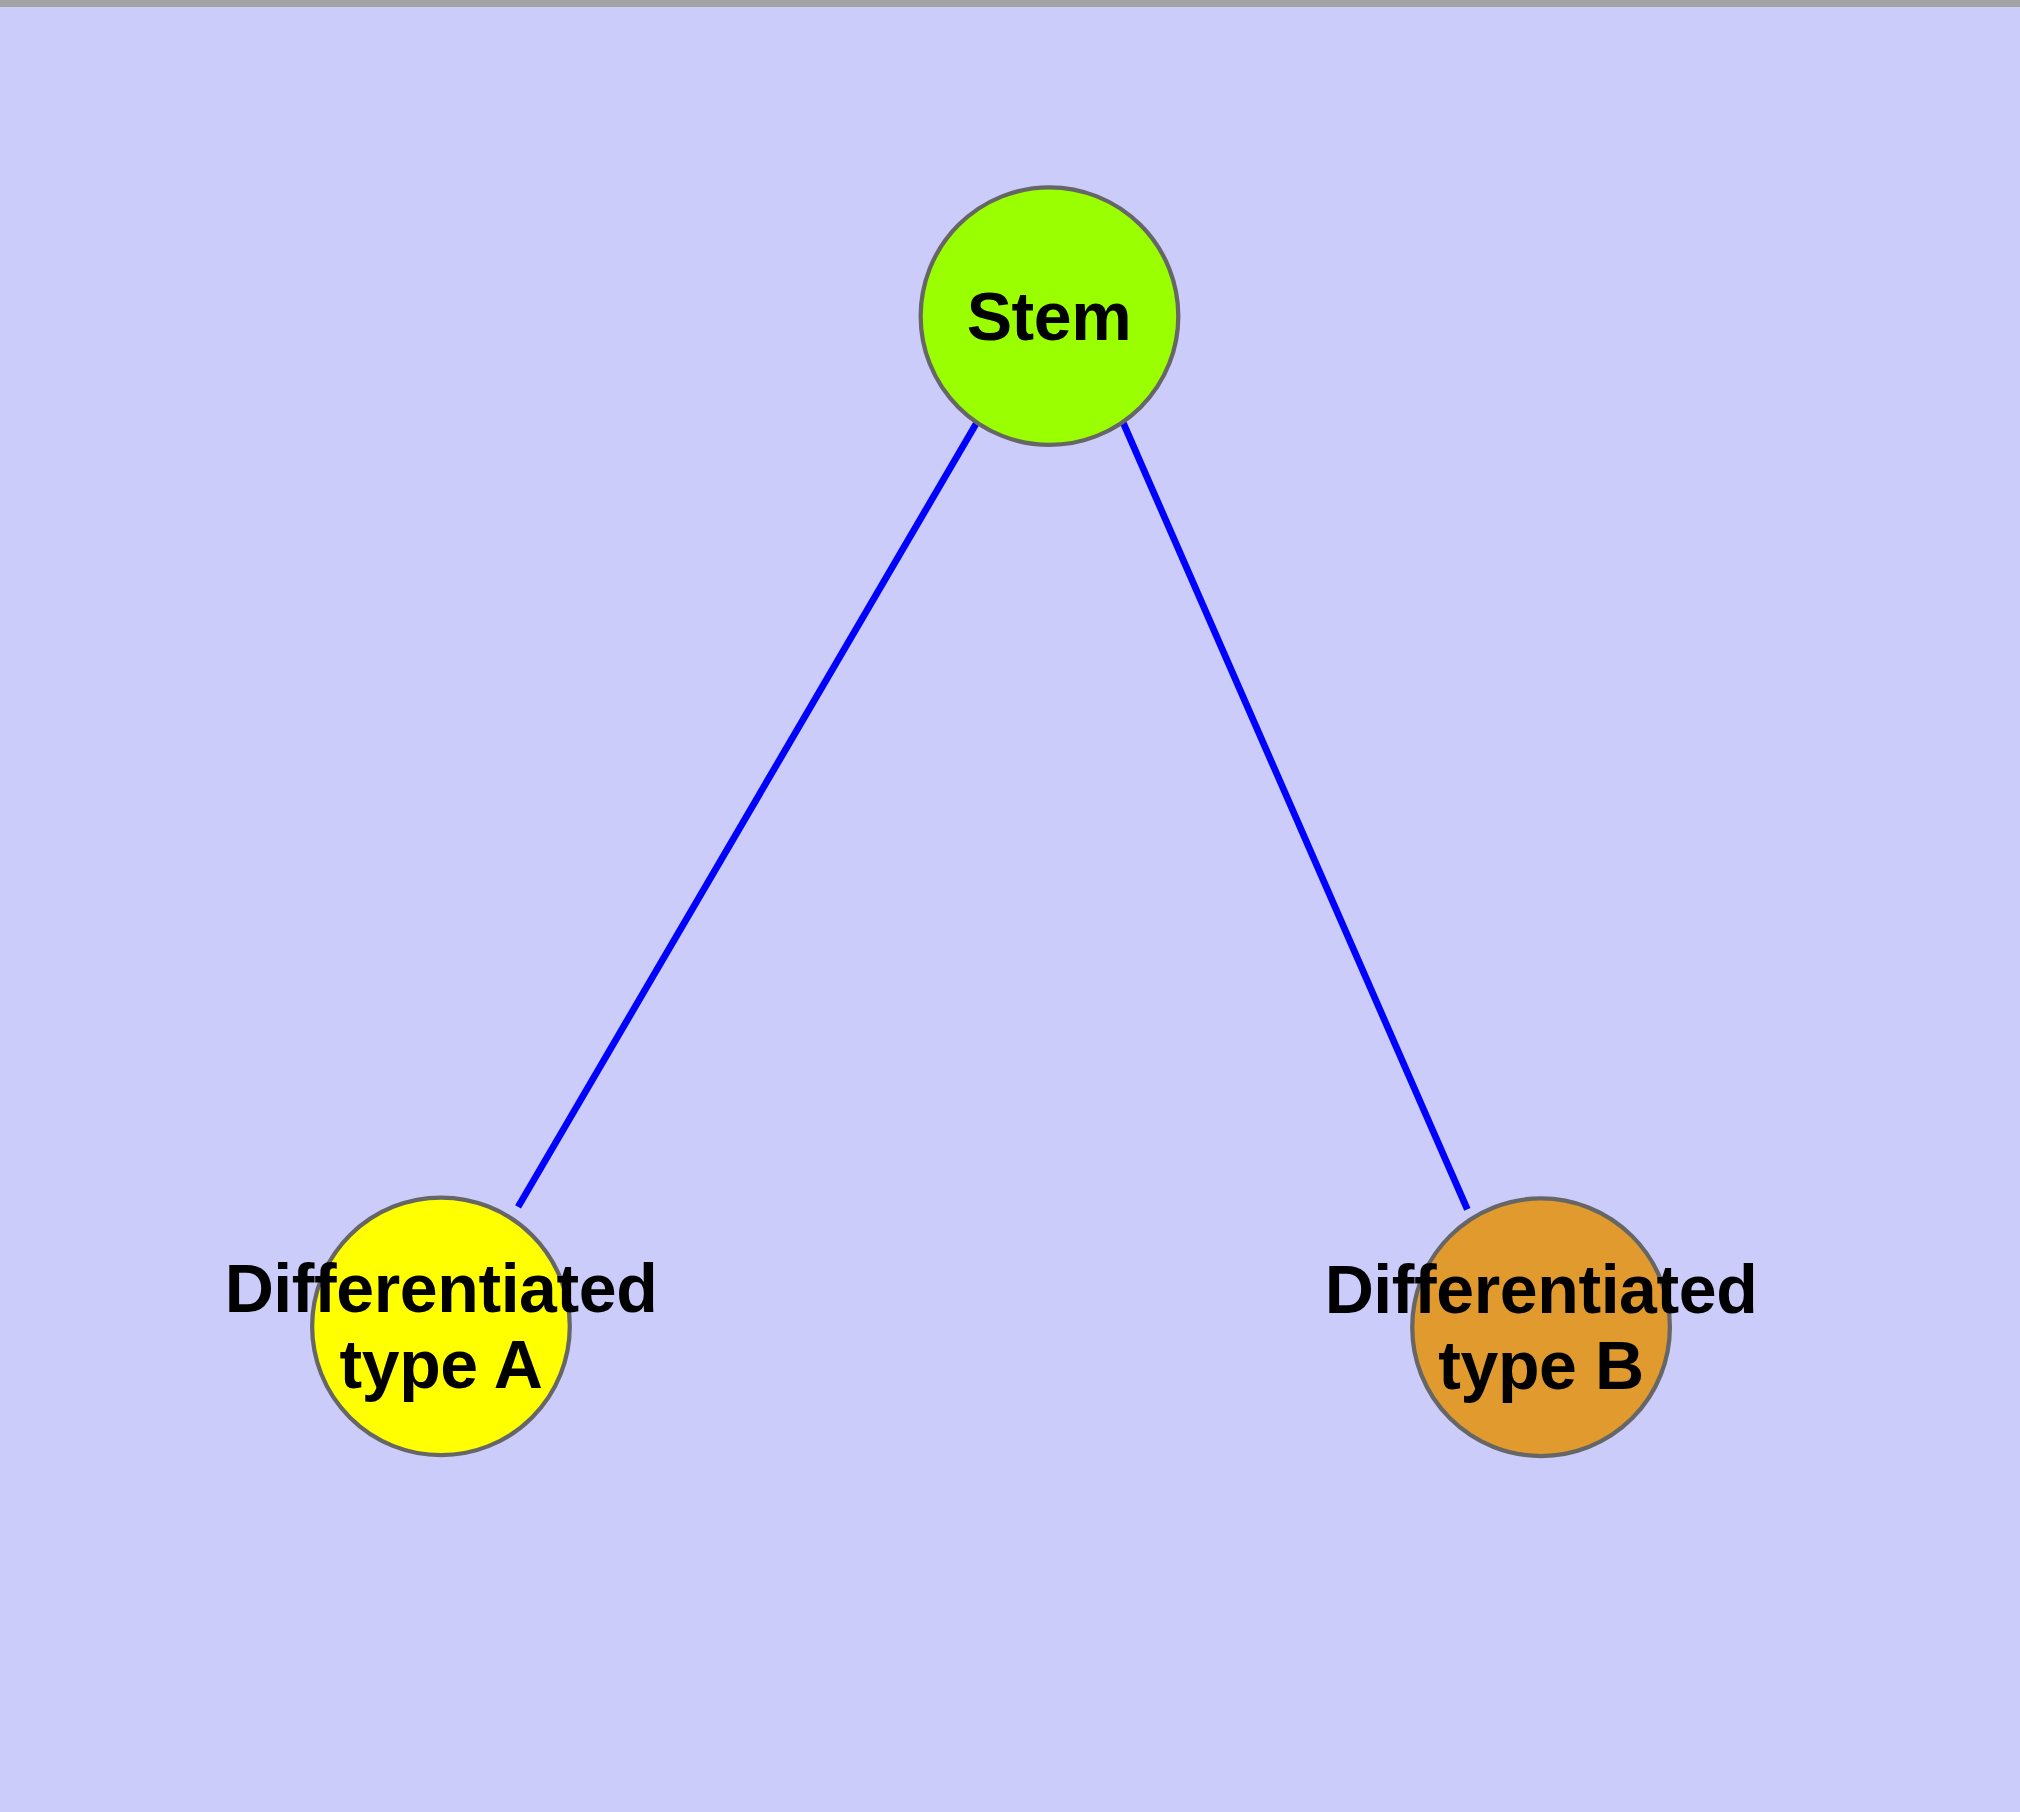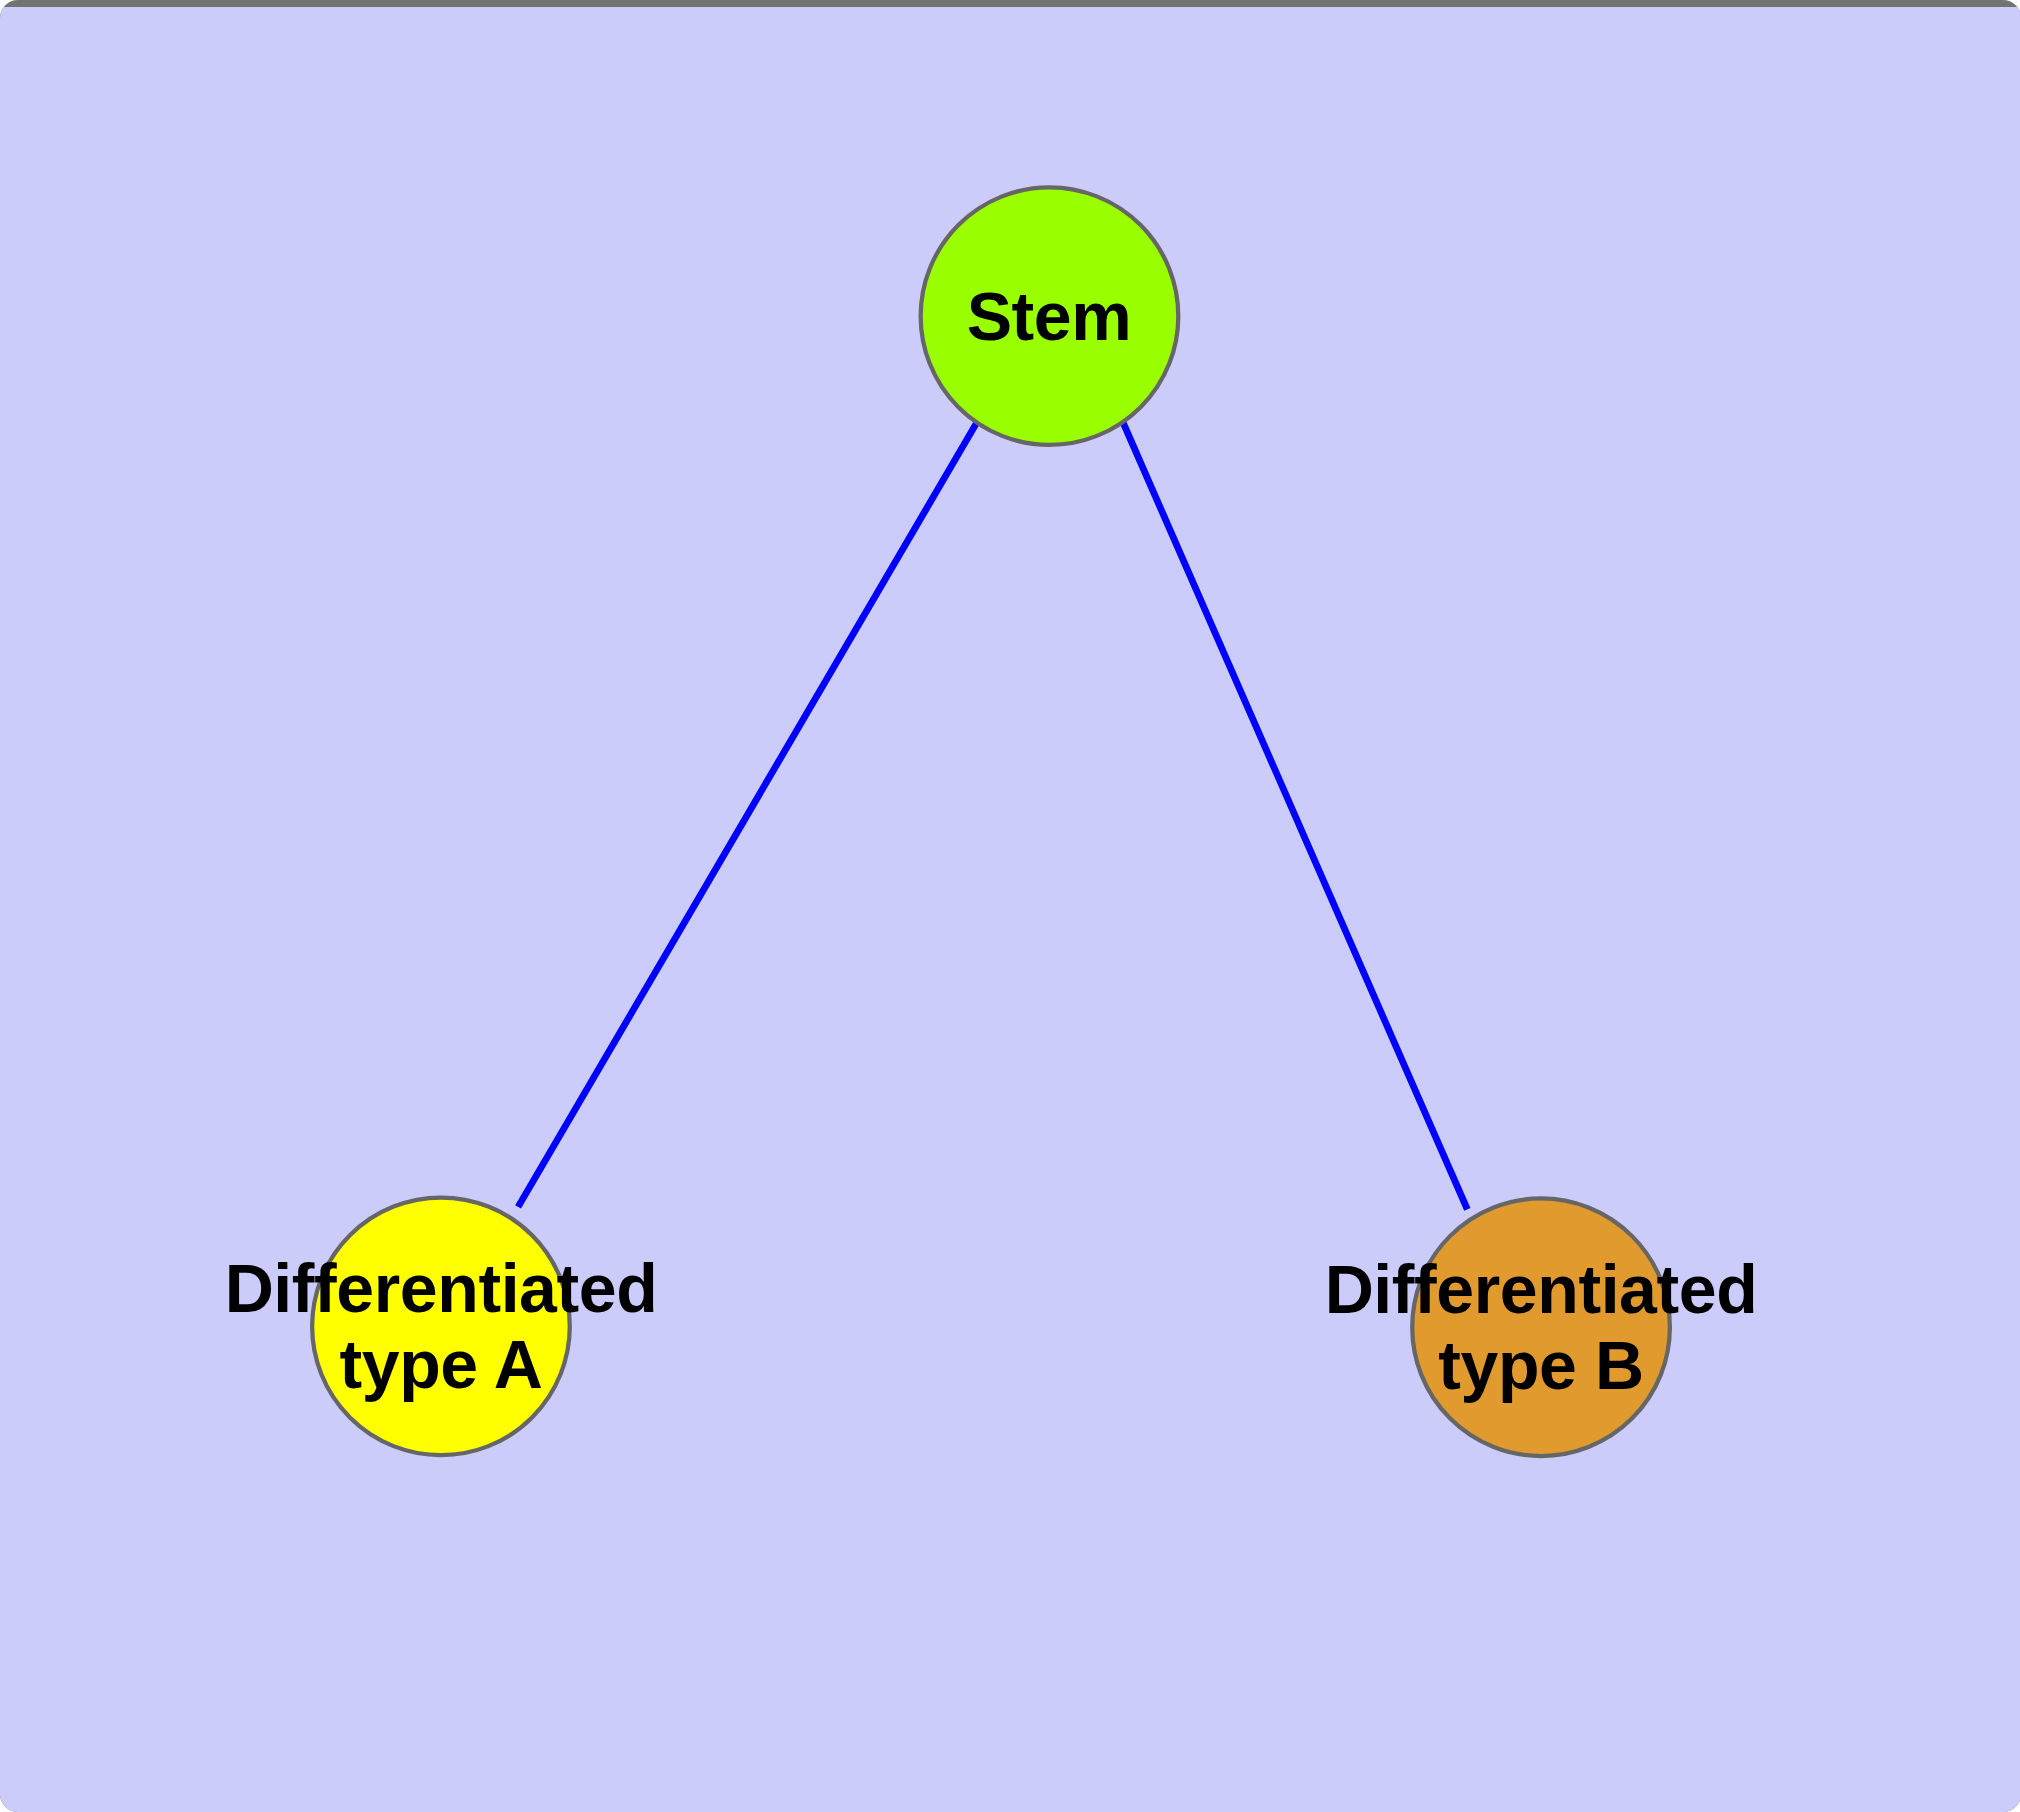--- a/index.html
+++ b/index.html
@@ -5,23 +5,22 @@
   html, body {
     margin: 0;
     padding: 0;
     background: #ffffff;
   }
   #canvas {
     position: relative;
     width: 2021px;
     height: 1812px;
     overflow: hidden;
-    background: #737373;
+    background: #a3a3a3;
     font-family: "Liberation Sans", sans-serif;
-    border-radius: 18px;
   }
   #plot-background {
     position: absolute;
     left: 0;
     top: 6.8px;
     width: 2021px;
     height: 1805px;
     background: #ccccfa;
   }
   #graph-svg {

